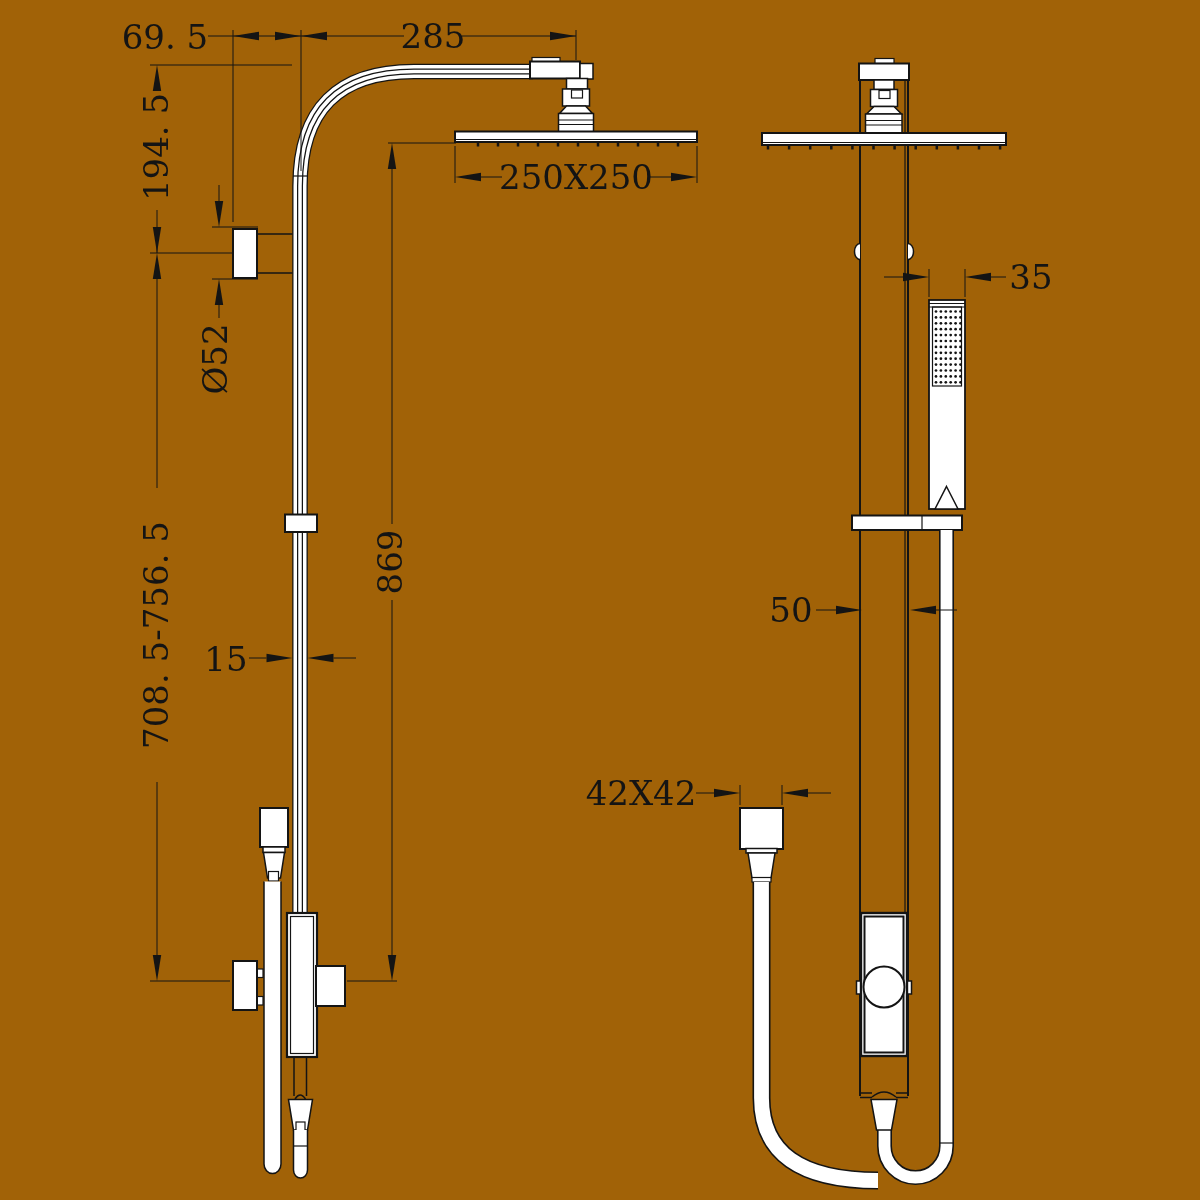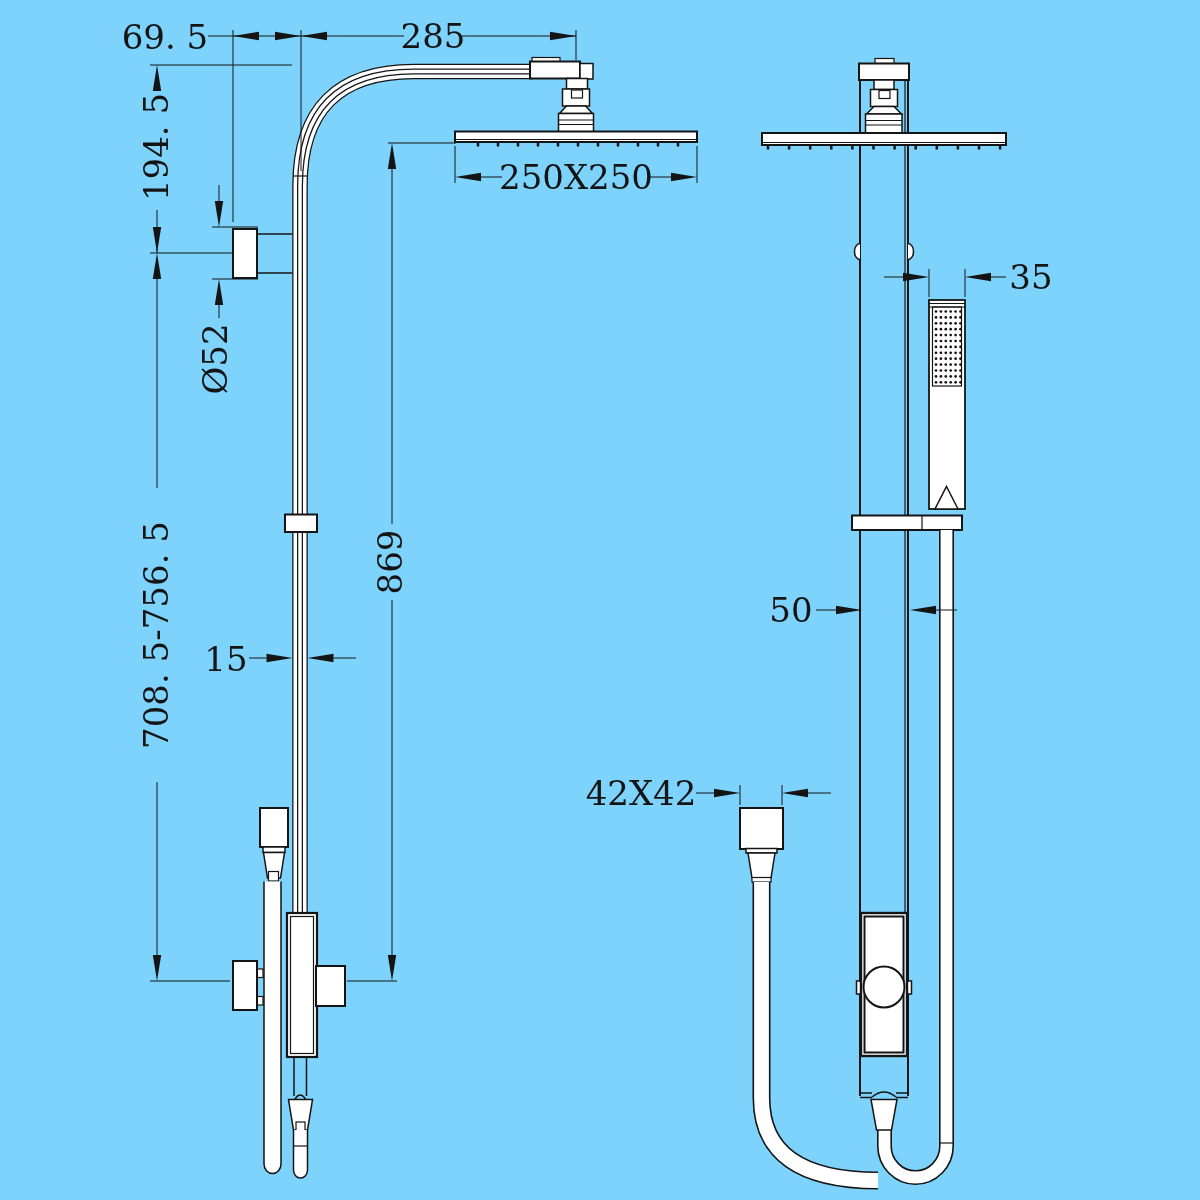--- a/index.html
+++ b/index.html
@@ -1,16 +1,16 @@
 <!DOCTYPE html>
 <html><head>
 <meta charset="utf-8">
 <style>
   html,body{margin:0;padding:0;background:#fff;}
-  .stage{width:1200px;height:1200px;background:#7dd3fc;position:relative;}
+  .stage{width:1200px;height:1200px;background:#a16207;position:relative;}
   svg{display:block;}
   .ln  {stroke:#141414;stroke-width:2;fill:none;}
   .ln15{stroke:#141414;stroke-width:1.5;fill:none;}
   .ln12{stroke:#141414;stroke-width:1.2;fill:none;}
   .wf  {fill:#ffffff;stroke:#141414;}
   .dim {stroke:#141414;stroke-width:1;fill:none;}
   .arr {fill:#141414;stroke:none;}
   .dtxt{font-family:"DejaVu Serif", "Liberation Serif", serif;font-size:34px;fill:#141414;text-anchor:middle;}
 </style>
 </head>

